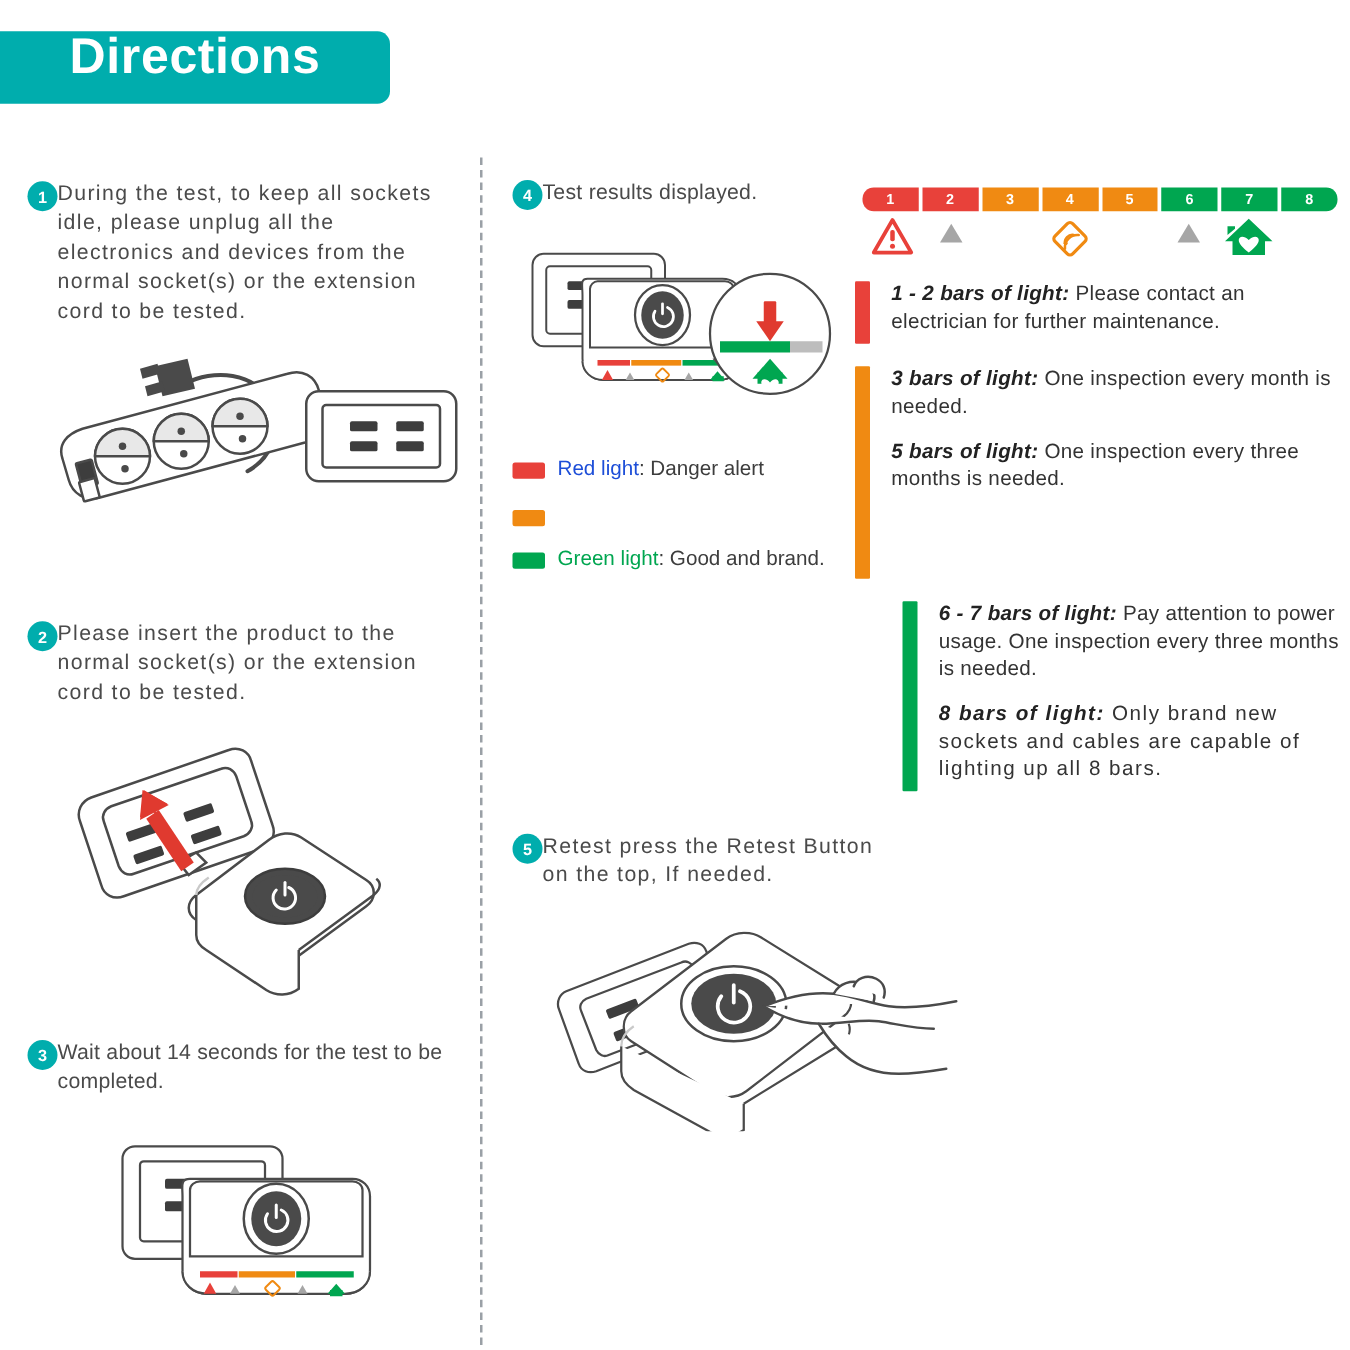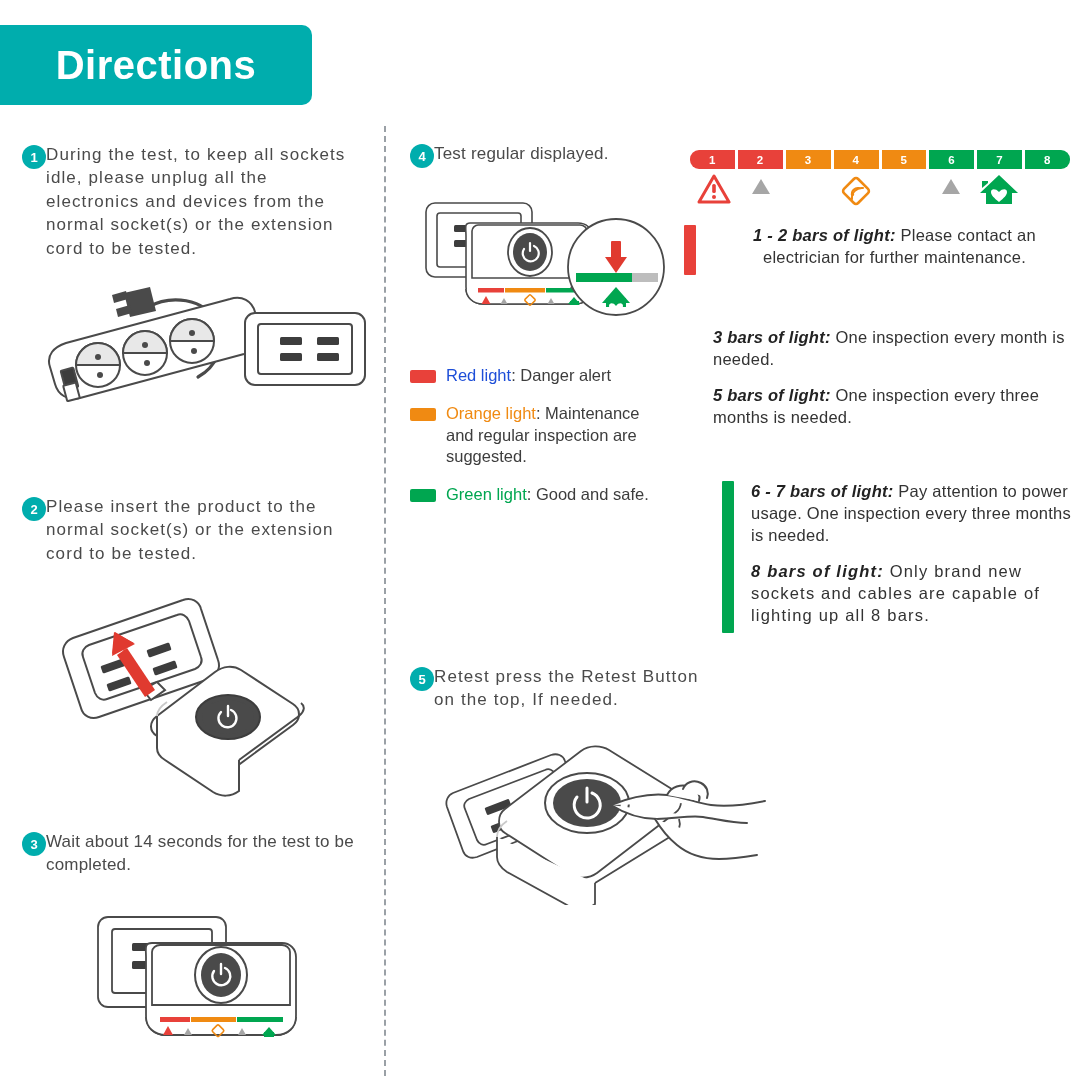--- a/index.html
+++ b/index.html
@@ -9,24 +9,24 @@
     font-family:"Liberation Sans", sans-serif;
     color:#3d3d3d;
     position:relative;
     overflow:hidden;
   }
   .page{position:absolute;inset:0;}
 
   
   .header-banner{
     position:absolute;left:0;top:25px;
-    width:312px;height:80px;
+    width:312px;height:58px;
     background:#00adad;
     border-top-right-radius:10px;border-bottom-right-radius:10px;
-    display:flex;align-items:center;justify-content:center;
+    display:flex;align-items:flex-start;justify-content:center;
   }
   .header-title{
     color:#ffffff;font-size:40px;font-weight:bold;
     letter-spacing:0.5px;line-height:1;
   }
 
   
   .v-divider{
     position:absolute;left:384px;top:126px;
     width:0;height:950px;
@@ -245,21 +245,21 @@
         <path d="M152 123 l4 7 l-8 0 z" fill="#a6a6a6"></path>
         <path d="M172 130 l7 -8 l7 8 z" fill="#00a650"></path>
         <rect x="174" y="127" width="10" height="5" fill="#00a650"></rect>
       </g>
     </svg>
   </div>
 
   <div class="step" style="left:410px;top:142px;width:260px;">
     <div class="step-head">
       <div class="badge">4</div>
-      <div class="step-text tight">Test regular displayed.</div>
+      <div class="step-text tight">Test results displayed.</div>
     </div>
   </div>
 
   <div class="ill" style="left:420px;top:195px;">
     <svg width="250" height="140" viewBox="0 0 250 140" fill="none">
 
       <g stroke="#4a4a4a" stroke-width="1.6" fill="#ffffff">
         <rect x="6" y="8" width="106" height="74" rx="9"></rect>
         <rect x="17" y="18" width="84" height="54" rx="3"></rect>
         <rect x="34" y="30" width="20" height="7" rx="1.5" fill="#3d3d3d" stroke="none"></rect>
@@ -319,29 +319,26 @@
 
     <div class="legend-row">
       <div class="swatch" style="background:#e8413a;"></div>
       <div class="legend-text">
         <span class="lg-red">Red light</span><span>: </span><span>Danger alert</span>
       </div>
     </div>
 
     <div class="legend-row">
       <div class="swatch" style="background:#f08a12;"></div>
-      <div class="legend-text">
-        <span class="lg-orange">Orange light</span><span>: </span><span>Maintenance and regular inspection are suggested.</span>
-      </div>
     </div>
 
     <div class="legend-row">
       <div class="swatch" style="background:#00a650;"></div>
       <div class="legend-text">
-        <span class="lg-green">Green light</span><span>: </span><span>Good and safe.</span>
+        <span class="lg-green">Green light</span><span>: </span><span>Good and brand.</span>
       </div>
     </div>
 
   </div>
 
   <div class="step" style="left:410px;top:665px;width:300px;">
     <div class="step-head">
       <div class="badge">5</div>
       <div class="step-text">Retest press the Retest Button on the top, If needed.</div>
     </div>
@@ -435,30 +432,30 @@
           <path d="M21 3 L40 21 L34 21 L34 32 L8 32 L8 21 L2 21 Z" fill="#00a650"></path>
           <path d="M4 16 L4 9 L10 9 L10 11 Z" fill="#00a650"></path>
           <path d="M21 30 c-5 -4 -8 -7 -8 -10 c0 -3 4 -4 8 0 c4 -4 8 -3 8 0 c0 3 -3 6 -8 10 Z" fill="#ffffff"></path>
         </svg>
       </div>
     </div>
   </div>
 
   <div class="notes">
 
-    <div class="note-group" style="height:50px;text-align:center;">
+    <div class="note-group" style="height:50px;">
       <div class="note-bar" style="background:#e8413a;"></div>
       <div class="note-body">
         <p class="note-p">
           <em>1 - 2 bars of light:</em><span> Please contact an electrician for further maintenance.</span>
         </p>
       </div>
     </div>
 
-    <div class="note-group" style="height:170px;align-items:center;">
+    <div class="note-group" style="height:170px;">
       <div class="note-bar" style="background:#f08a12;"></div>
       <div class="note-body">
         <p class="note-p">
           <em>3 bars of light:</em><span> One inspection every month is needed.</span>
         </p>
         <p class="note-p">
           <em>5 bars of light:</em><span> One inspection every three months is needed.</span>
         </p>
       </div>
     </div>

